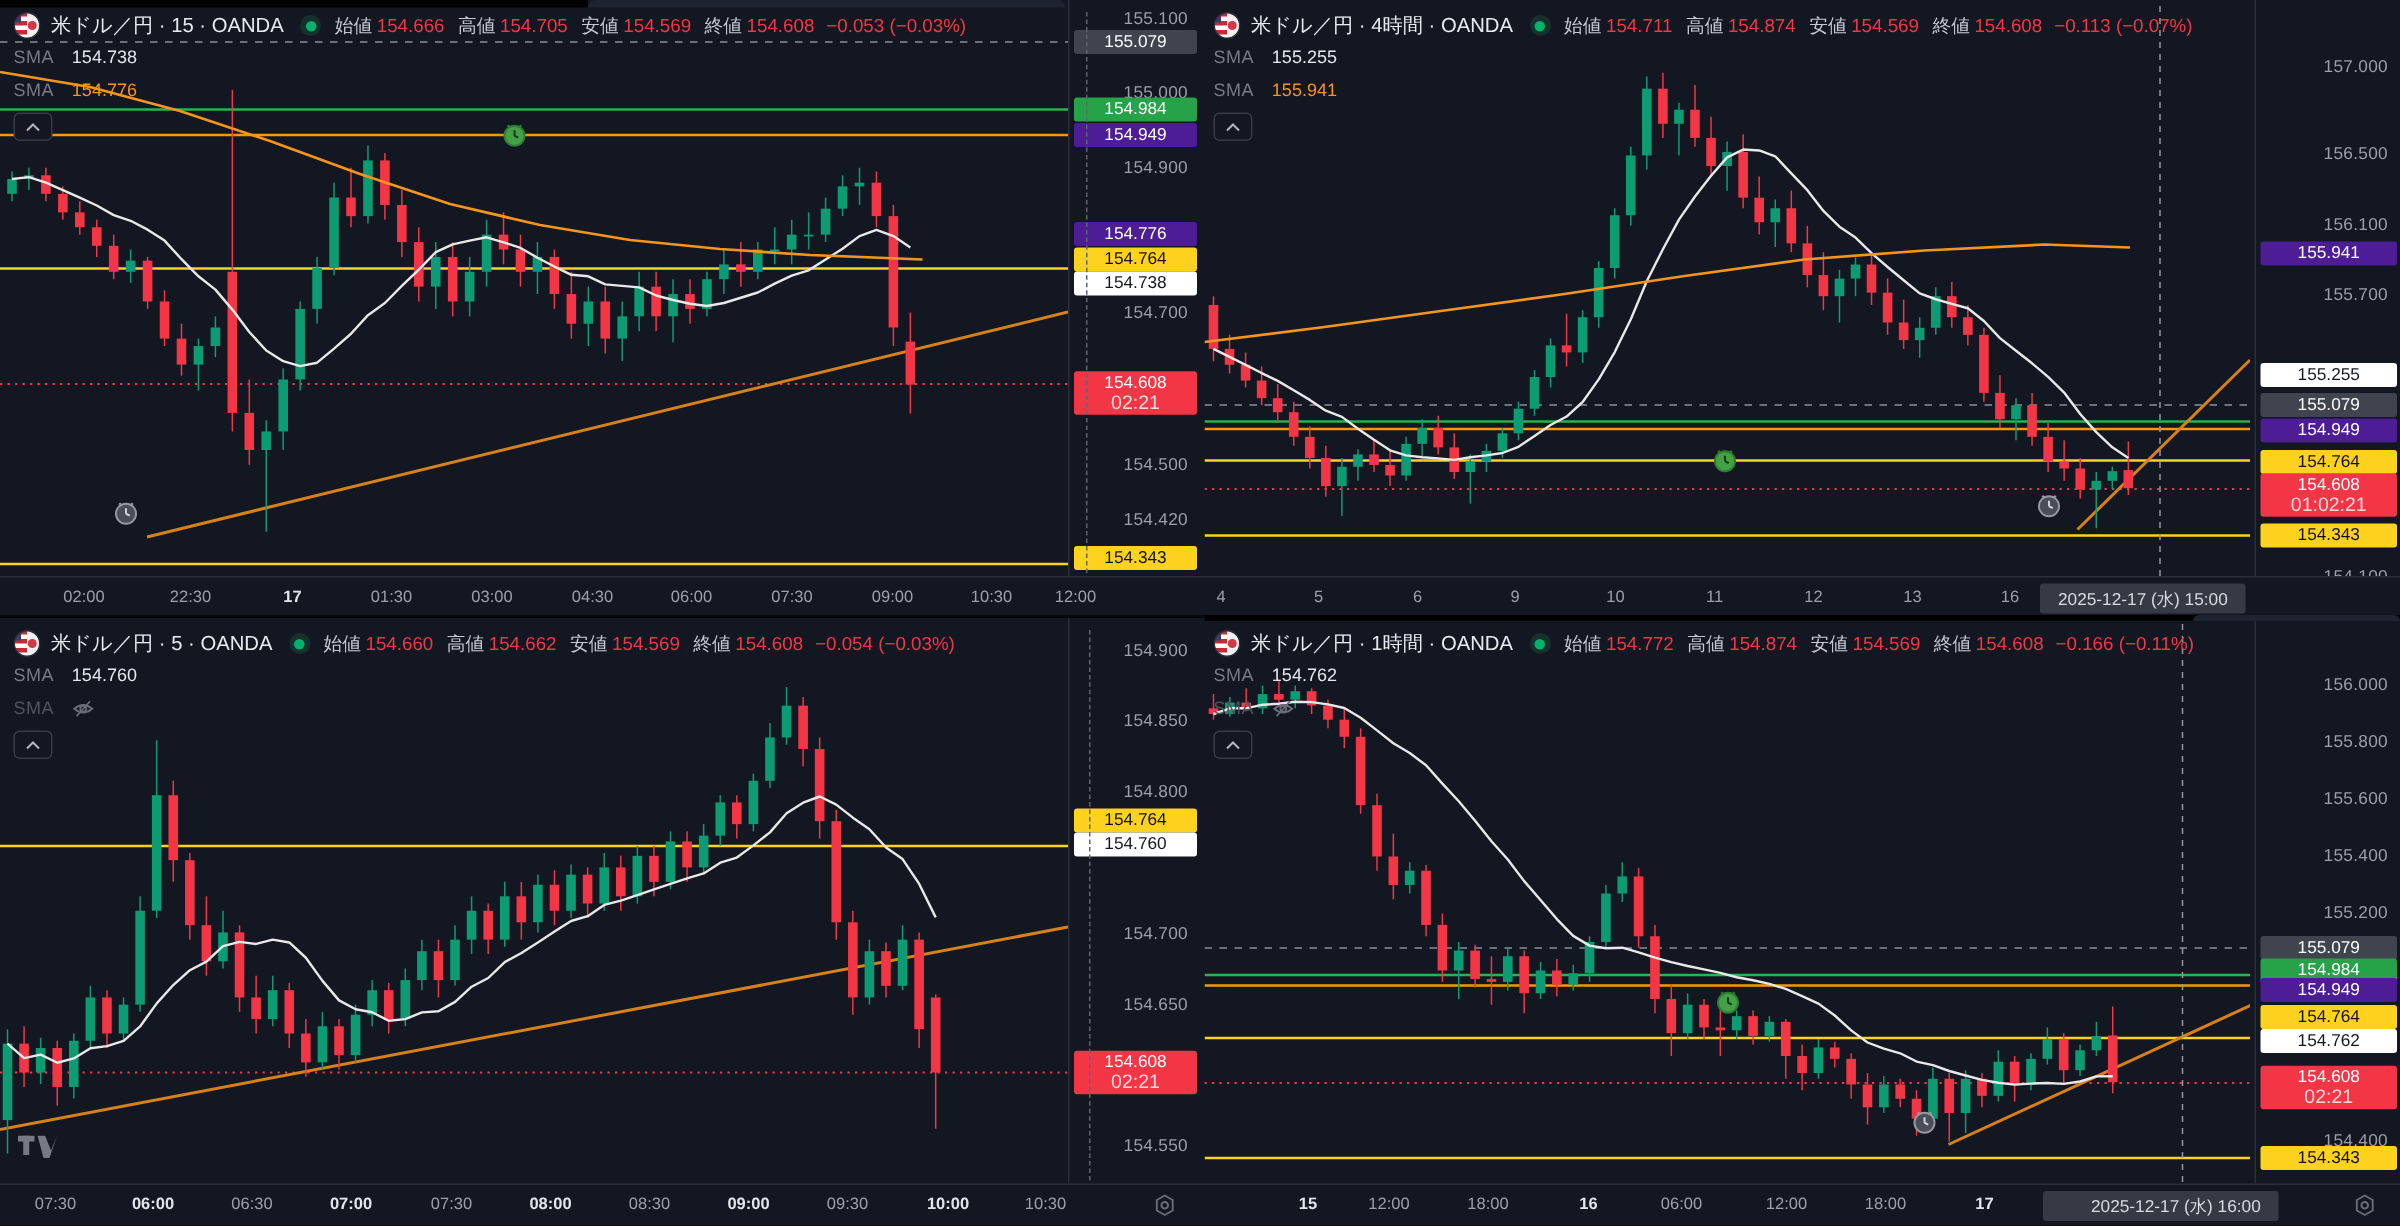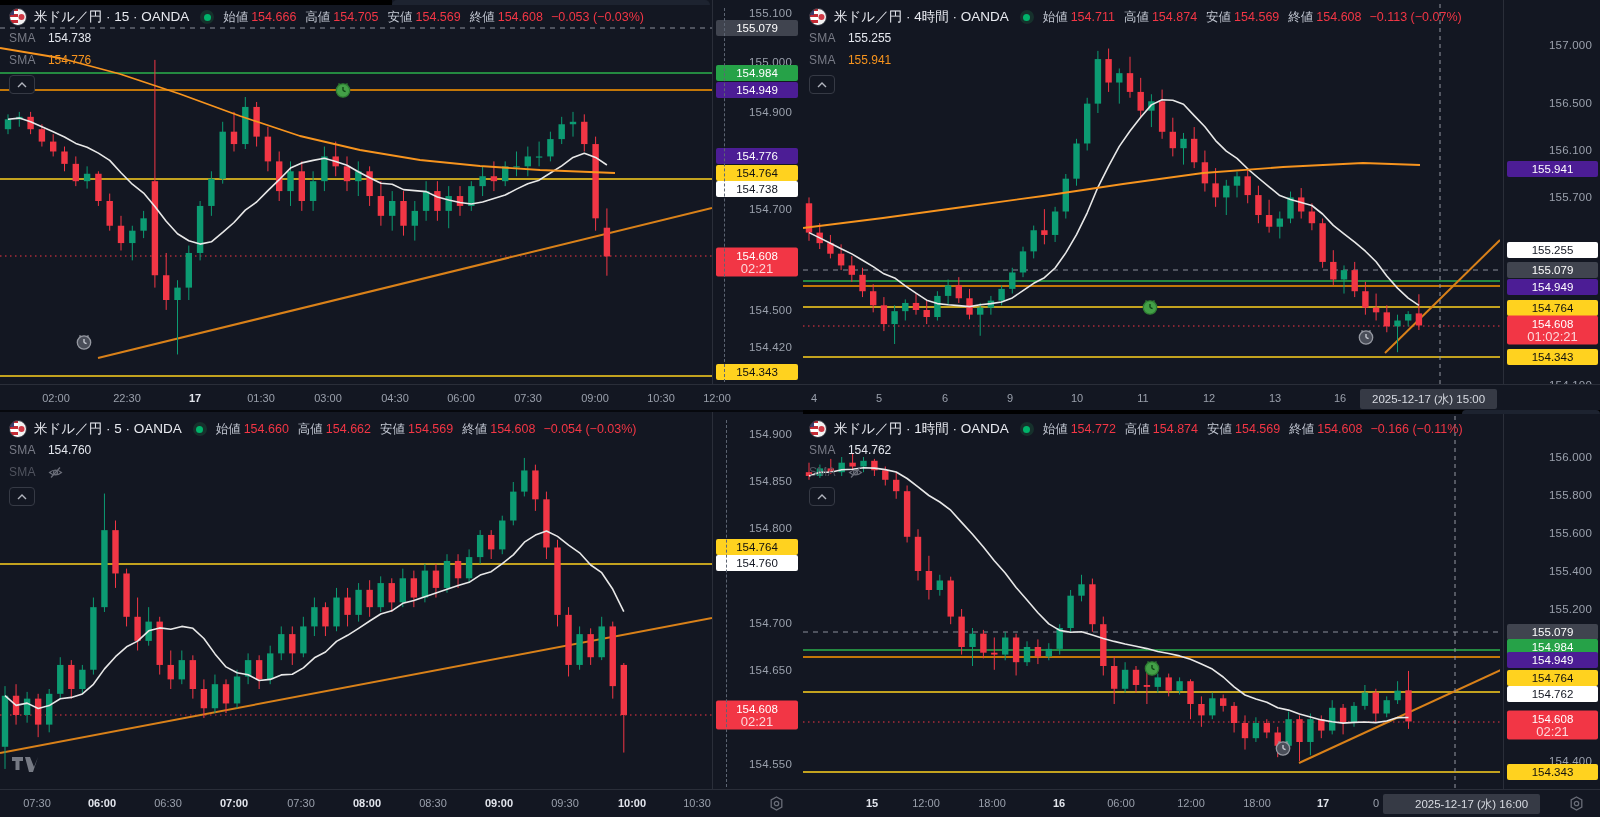--- a/index.html
+++ b/index.html
@@ -886,21 +886,21 @@
       <div class="taxis" style="top: 377px; height: 28px;">
         <div class="ttick bold" style="left: 72px;">15</div>
         <div class="ttick" style="left: 126px;">12:00</div>
         <div class="ttick" style="left: 192px;">18:00</div>
         <div class="ttick bold" style="left: 259px;">16</div>
         <div class="ttick" style="left: 321px;">06:00</div>
         <div class="ttick" style="left: 391px;">12:00</div>
         <div class="ttick" style="left: 457px;">18:00</div>
         <div class="ttick bold" style="left: 523px;">17</div>
         <div class="ttick" style="left: 576px;">0</div>
-        <div class="datebadge" style="left: 583px; padding-left: 32px;">2025-12-17 (水)  16:00</div>
+        <div class="datebadge" style="left: 562px; padding-left: 32px;">2025-12-17 (水)  16:00</div>
         <div class="gear"><svg width="15" height="15" viewBox="0 0 15 15">
             <polygon points="7.5,1 12.8,4 12.8,11 7.5,14 2.2,11 2.2,4" fill="none" stroke="#787b86" stroke-width="1.3"></polygon>
             <circle cx="7.5" cy="7.5" r="2.2" fill="none" stroke="#787b86" stroke-width="1.3"></circle>
           </svg></div>
       </div>
       <div class="legend">
         <div class="trow">
           <svg width="18" height="18" viewBox="0 0 18 18">
             <defs>
               <clipPath id="fc3">

